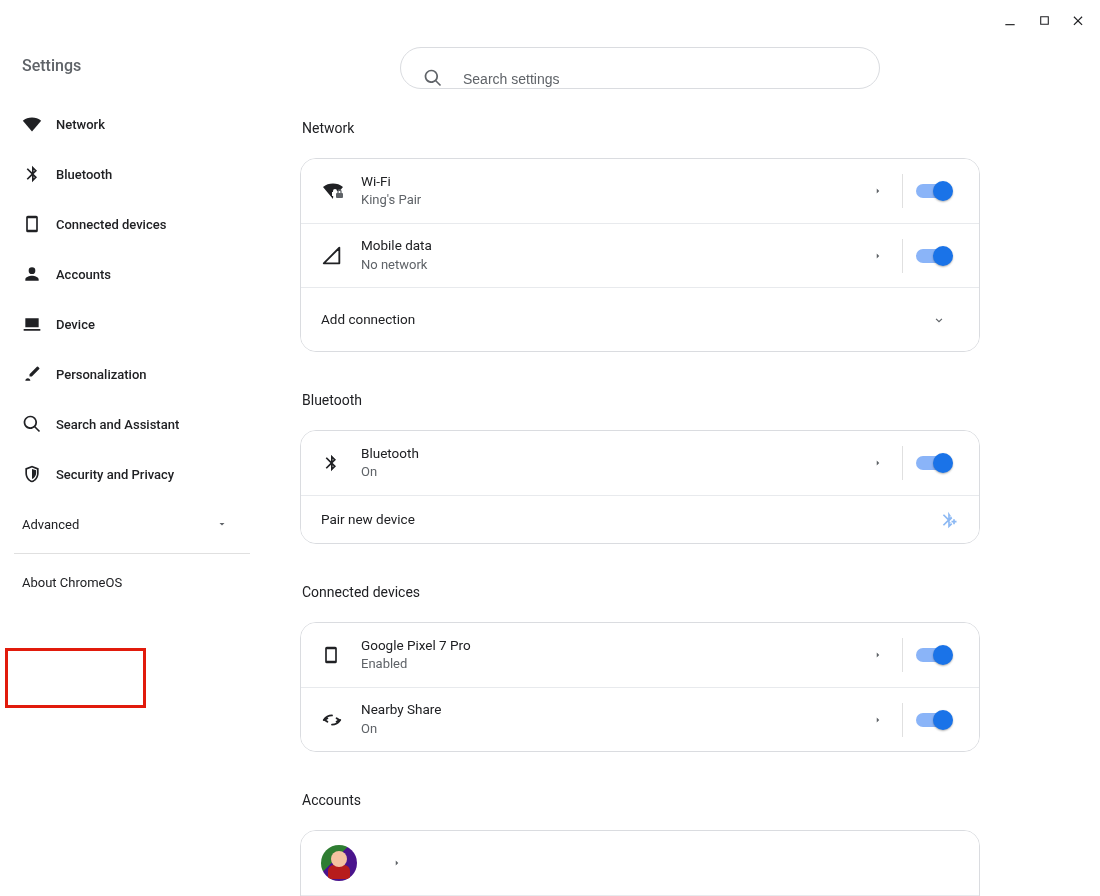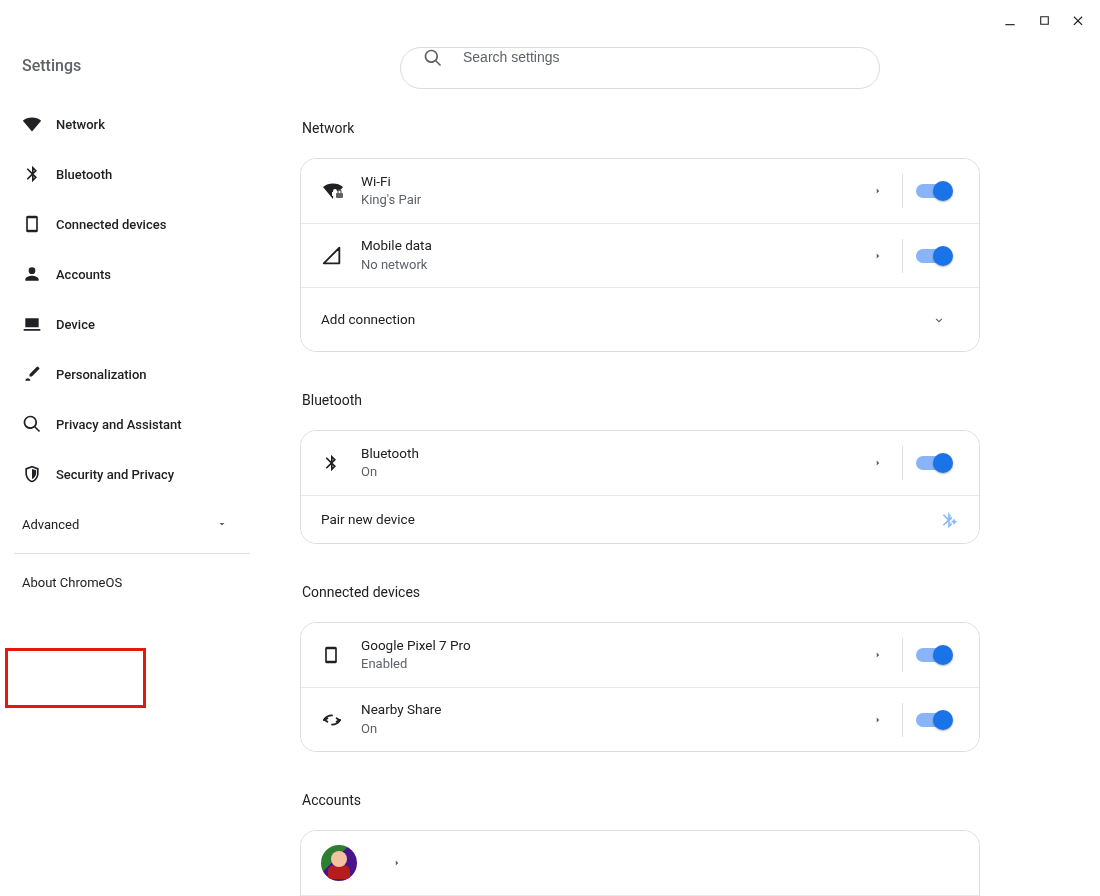--- a/index.html
+++ b/index.html
@@ -77,21 +77,21 @@
   
   .search-wrap {
     position: absolute;
     left: 400px; top: 47px;
     width: 480px; height: 42px;
   }
   .search-pill {
     width: 100%; height: 100%;
     border: 1px solid #dadce0;
     border-radius: 40px;
-    display: flex; align-items: flex-start;
+    display: flex; align-items: flex-end;
     padding: 0 18px 0 22px;
     gap: 18px;
   }
   .search-pill input {
     border: none; outline: none;
     font-size: 14px;
     flex: 1;
     color: #202124;
     background: transparent;
   }
@@ -250,21 +250,21 @@
     </span>
     <span>Personalization</span>
   </div>
 
   <div class="nav-item">
     <span class="icon-slot">
       <svg width="20" height="20" viewBox="0 0 24 24">
           <path d="M10 2a8 8 0 1 0 4.9 14.3l5.4 5.4 1.4-1.4-5.4-5.4A8 8 0 0 0 10 2zm0 2a6 6 0 1 1 0 12 6 6 0 0 1 0-12z" fill="#202124"></path>
         </svg>
     </span>
-    <span>Privacy and Assistant</span>
+    <span>Search and Assistant</span>
   </div>
 
   <div class="nav-item">
     <span class="icon-slot">
       <svg width="20" height="20" viewBox="0 0 24 24">
           <path d="M12 2 4 5v6c0 5 3.4 9.7 8 11 4.6-1.3 8-6 8-11V5l-8-3zm0 2.2 6 2.3V11c0 4-2.6 7.8-6 9-3.4-1.2-6-5-6-9V6.5l6-2.3zM12 6v12c2.6-1 5-4.1 5-7V7.6L12 6z" fill="#202124"></path>
         </svg>
     </span>
     <span>Security and Privacy</span>
   </div>

